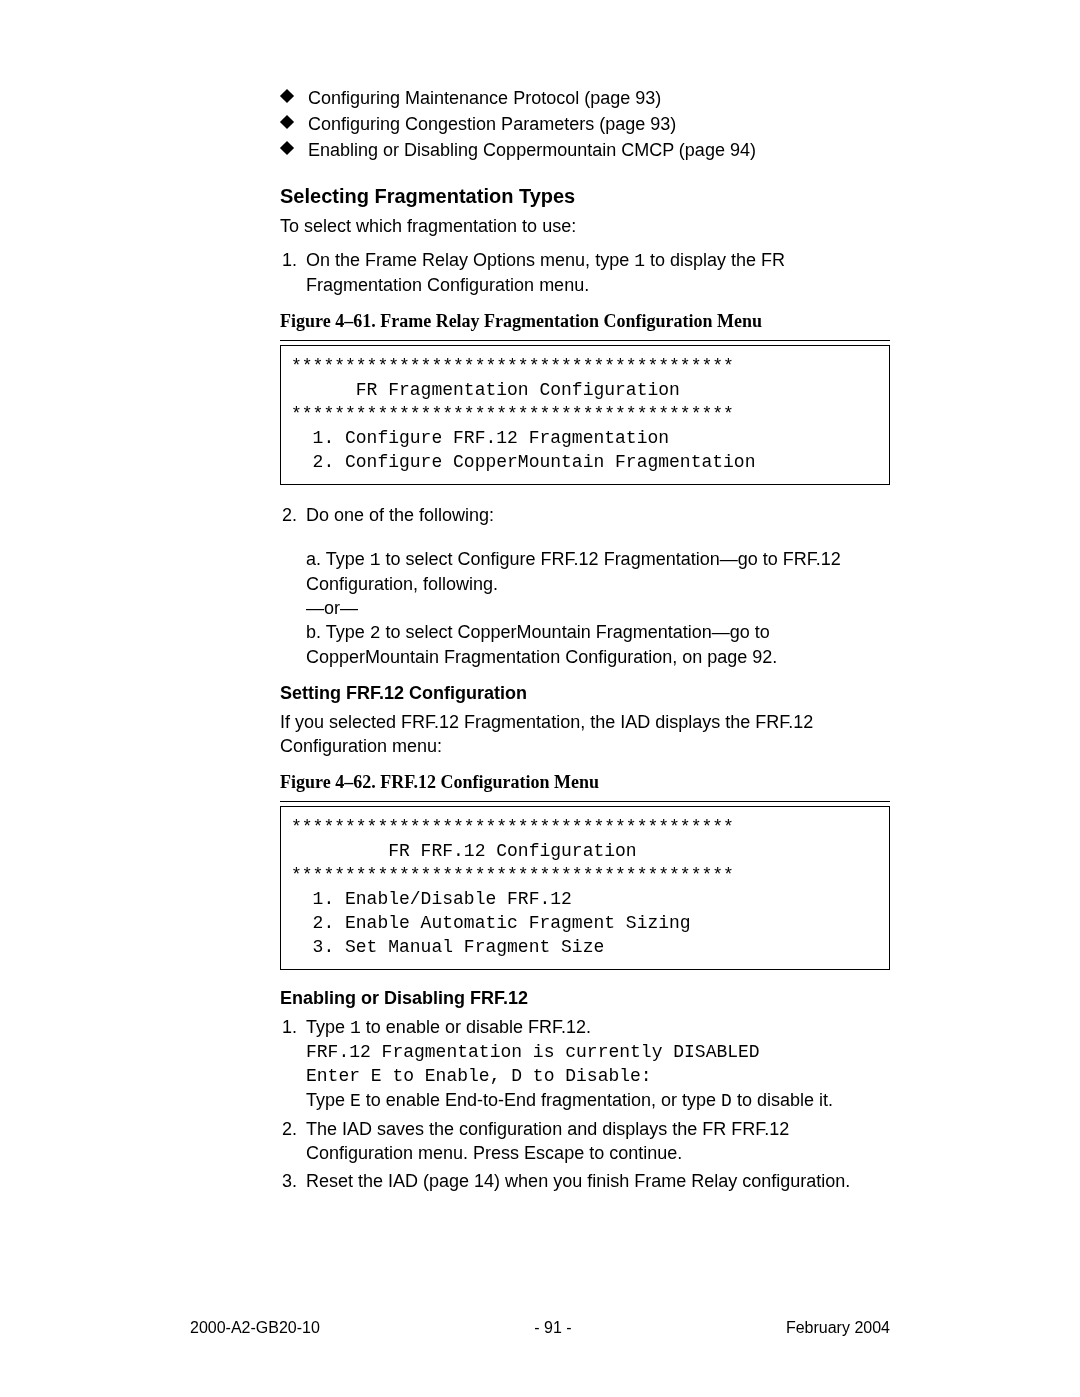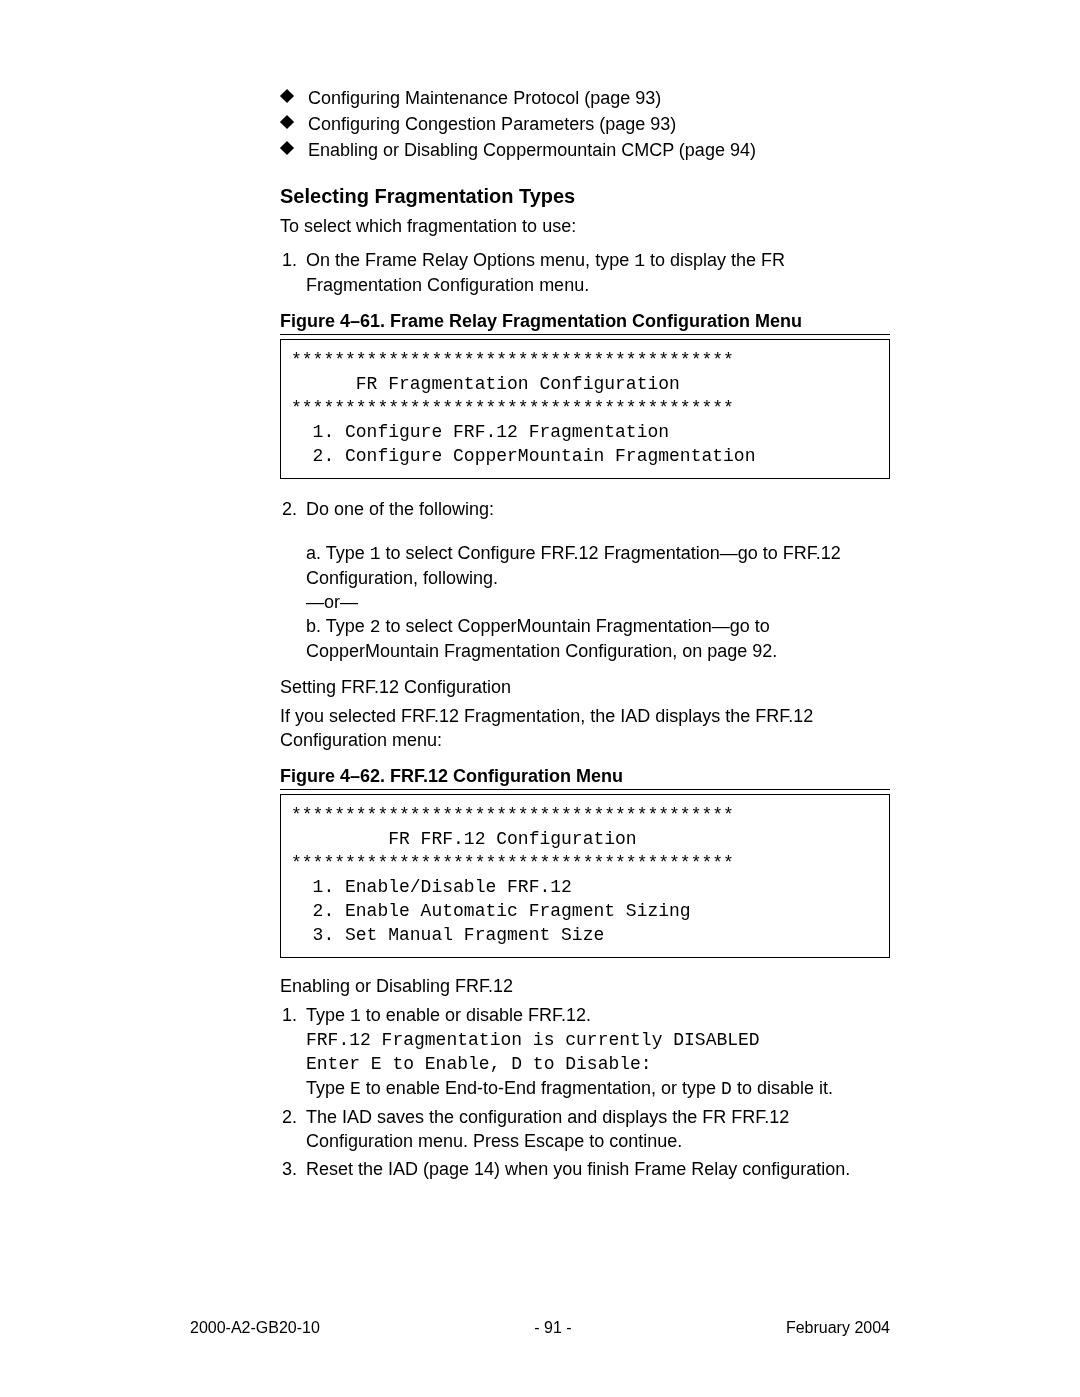--- a/index.html
+++ b/index.html
@@ -59,34 +59,35 @@
   .subindent {
     margin-left: 26px;
     font-size: 18px;
     line-height: 24px;
   }
   .fig-caption {
     font-size: 18px;
     font-weight: bold;
     margin: 14px 0 4px 0;
     border-bottom: 1px solid #000;
-    padding-bottom: 2px;
+    padding-bottom: 8px;
+    font-family: Liberation Serif, serif;
   }
   .terminal {
     border: 1px solid #000;
     padding: 8px 10px 10px 10px;
     font-family: "Courier New", Courier, monospace;
     font-size: 18px;
     line-height: 24px;
     white-space: pre;
     margin-bottom: 18px;
   }
   .subheading {
     font-size: 18px;
-    font-weight: normal;
+    font-weight: bold;
     margin: 12px 0 6px 0;
   }
   .mono {
     font-family: "Courier New", Courier, monospace;
   }
   .footer {
     position: absolute;
     bottom: 60px;
     left: 190px;
     right: 190px;

